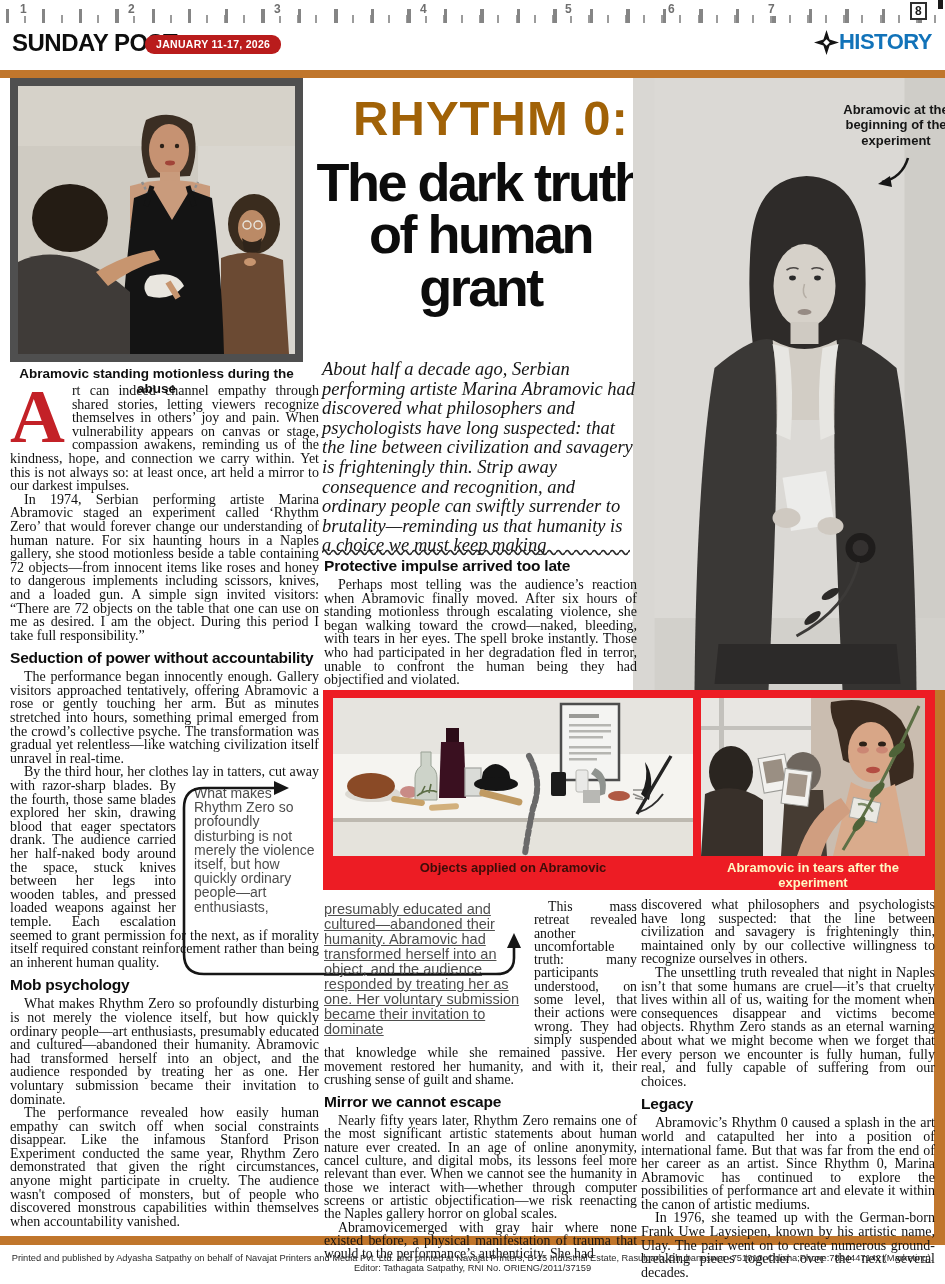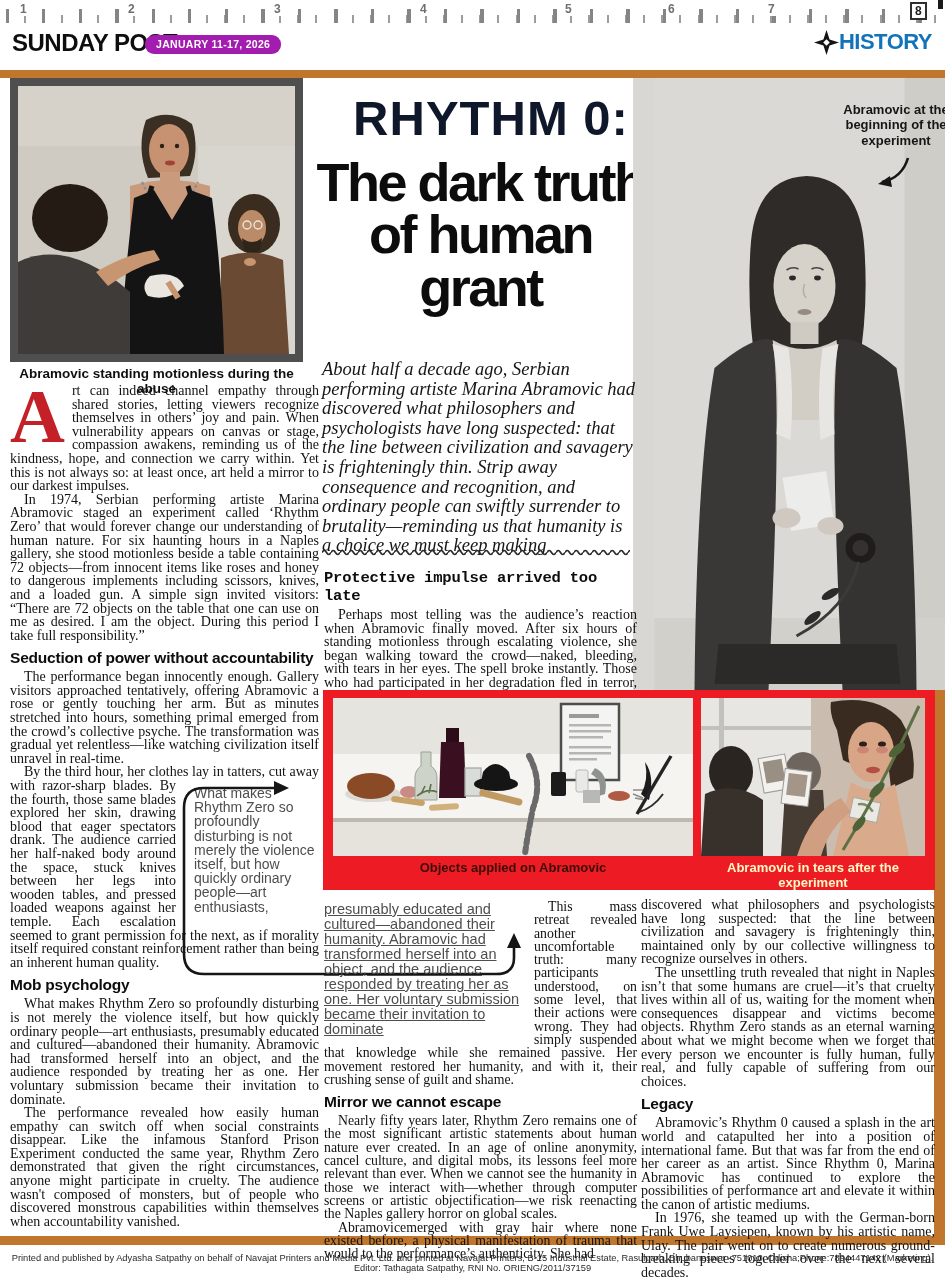--- a/index.html
+++ b/index.html
@@ -16,55 +16,55 @@
       repeating-linear-gradient(90deg,#858585 0 3px,transparent 3px 36.5px),
       repeating-linear-gradient(90deg,#9c9c9c 0 2px,transparent 2px 18.2px);
     background-size:100% 14px,100% 8px;
     background-position:left 6px bottom 3px,left 6px bottom 3px;
     background-repeat:no-repeat,no-repeat;}
   .rn{position:absolute;top:2px;font:bold 12px "Liberation Sans",sans-serif;color:#6f6f6f;background:#fff;padding:0 2px;}
   .rn.boxed{border:2px solid #2e2e2e;color:#1c1c1c;padding:0 3px;}
   .corner-tick{position:absolute;right:2px;top:0;width:5px;height:9px;background:#1a1a1a;}
   
   .paper{position:absolute;left:12px;top:29px;font:bold 24px "Liberation Sans",sans-serif;color:#0e0e0e;letter-spacing:-.5px;}
-  .datebadge{position:absolute;left:145px;top:35px;background:#a21caf;color:#fff;border-radius:9px;
+  .datebadge{position:absolute;left:145px;top:35px;background:#b91c1c;color:#fff;border-radius:9px;
     font:bold 10.5px "Liberation Sans",sans-serif;letter-spacing:.3px;padding:3px 11px 4px;}
   .section{position:absolute;right:13px;top:29px;display:flex;align-items:center;gap:0;}
   .section .lbl{font:bold 22px "Liberation Sans",sans-serif;color:var(--history-blue);letter-spacing:-.5px;}
   
   .bar{position:absolute;background:var(--accent-orange);}
   .bar.top{left:0;top:70px;width:945px;height:8px;}
   .bar.rightv{left:934px;top:70px;width:11px;height:1175px;}
   .bar.bottom{left:0;top:1236px;width:945px;height:9px;}
   
   .photoA{position:absolute;left:10px;top:78px;width:293px;height:284px;border:8px solid #4f4f4f;background:#cfcbc2;}
   .photoA svg{display:block;width:100%;height:100%;}
   .captionA{position:absolute;left:10px;top:366px;width:293px;text-align:center;
     font:bold 13.5px "Liberation Sans",sans-serif;color:#101010;}
   .photoB{position:absolute;left:633px;top:78px;width:345px;height:612px;background:#d9d7d3;}
   .photoB svg.scene{display:block;width:100%;height:100%;}
   .annot{position:absolute;right:6px;top:24px;width:152px;text-align:center;
     font:bold 13px/1.18 "Liberation Sans",sans-serif;color:#161616;}
   .annot-arrow{position:absolute;right:66px;top:78px;}
   
   .kicker{position:absolute;left:330px;top:90px;width:322px;text-align:center;
-    font:bold 49px "Liberation Sans",sans-serif;color:#0f172a;letter-spacing:1px;}
+    font:bold 49px "Liberation Sans",sans-serif;color:#a16207;letter-spacing:1px;}
   .title{position:absolute;left:303px;top:156px;width:348px;text-align:center;
     font:bold 54px/0.97 "Liberation Sans",sans-serif;color:#0c0c0c;letter-spacing:-2.5px;padding-left:7px;}
   
   .intro{position:absolute;left:322px;top:360px;width:314px;
     font:italic 18.5px/1.06 "Liberation Serif",serif;color:#161616;}
   .wavy{position:absolute;left:322px;top:546px;}
   
   h3{font:bold 15.5px "Liberation Sans",sans-serif;color:#0d0d0d;margin:7px 0 3px;letter-spacing:-.2px;}
   p{font-size:14px;line-height:13.6px;text-align:justify;}
   .ind{text-indent:14px;}
   .leftcol{position:absolute;left:10px;top:384px;width:309px;}
   .midtop{position:absolute;left:324px;top:557px;width:313px;}
-  .midtop h3{margin-top:12px;font-family:Liberation Mono, monospace;}
+  .midtop h3{margin-top:0;}
   .midcol{position:absolute;left:324px;top:900px;width:313px;}
   .midcol p{font-size:13.8px;line-height:13.3px;}
   .rightcol{position:absolute;left:641px;top:898px;width:294px;}
   .dropcap{float:left;font:bold 76px/58px "Liberation Serif",serif;color:var(--dropcap-red);padding:3px 7px 0 0;}
   .pq1{float:right;width:134px;margin:3px 0 3px 9px;padding:4px 0 4px 9px;
     font:14px/14.2px "Liberation Sans",sans-serif;color:#4e4e4e;text-align:left;text-indent:0;display:block;}
   .pq2{float:left;width:200px;margin:2px 10px 2px 0;
     font:14.5px/15px "Liberation Sans",sans-serif;color:#4e4e4e;text-decoration:underline;}
   .bracket{position:absolute;left:170px;top:776px;pointer-events:none;}
   

